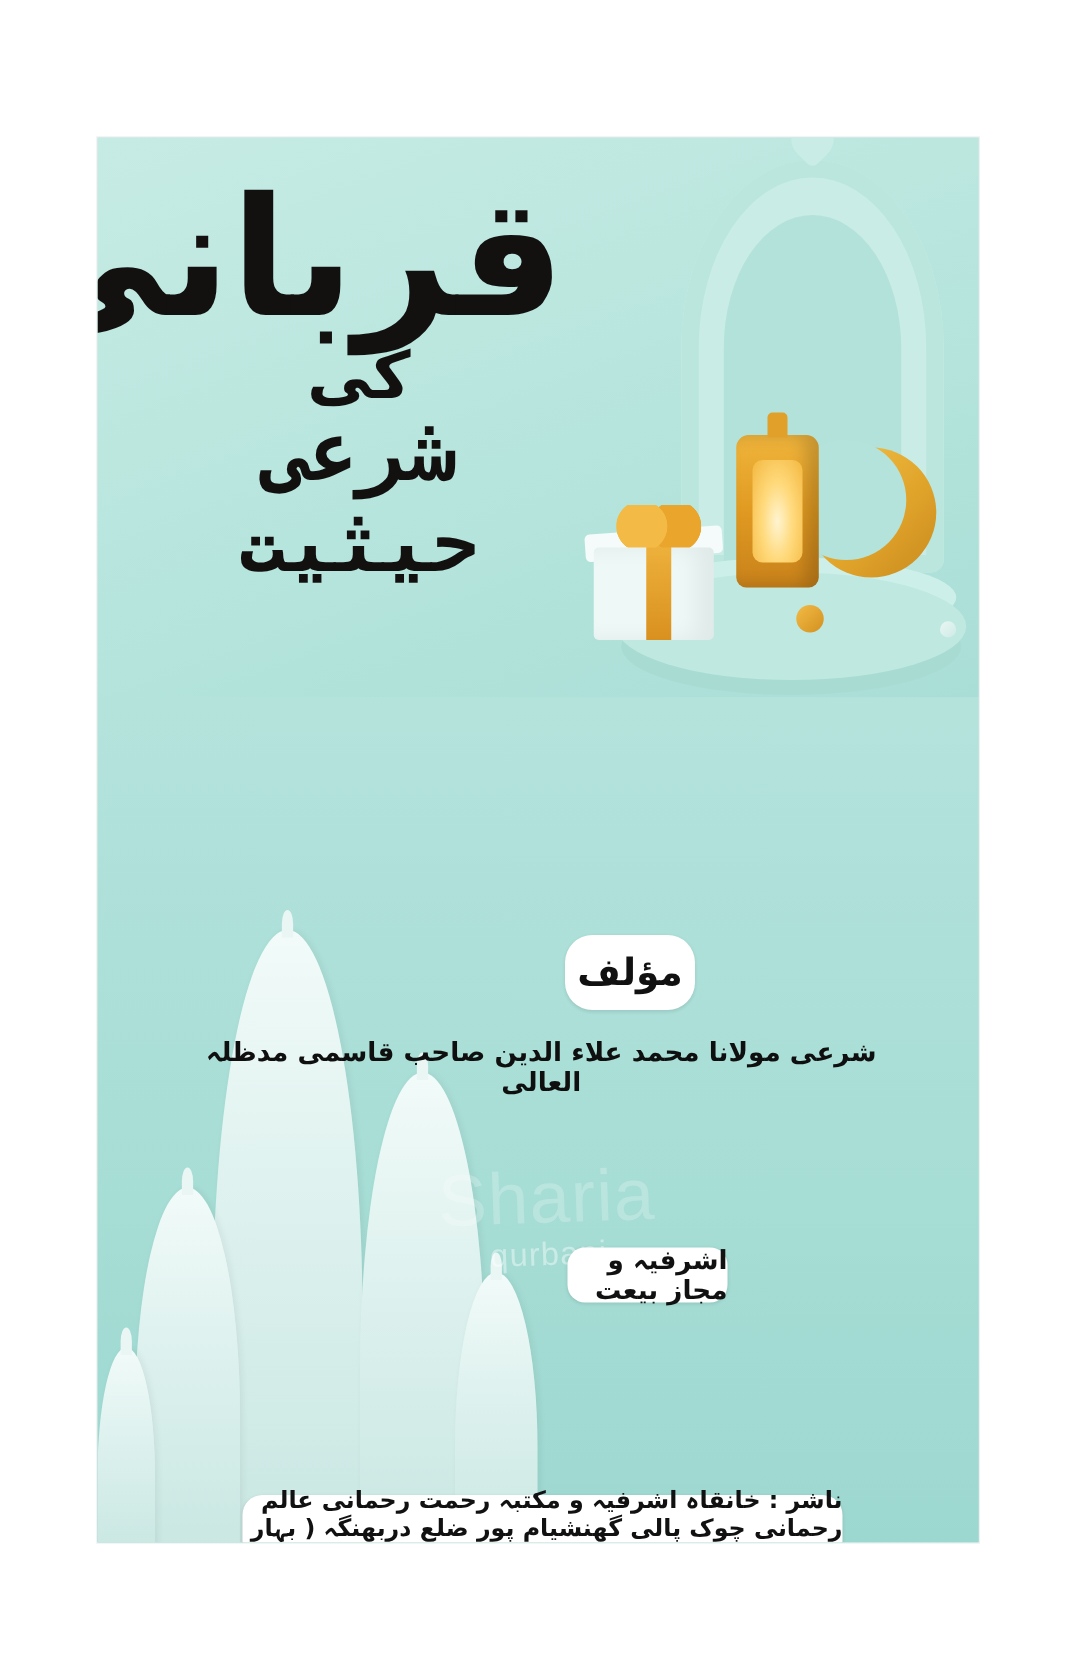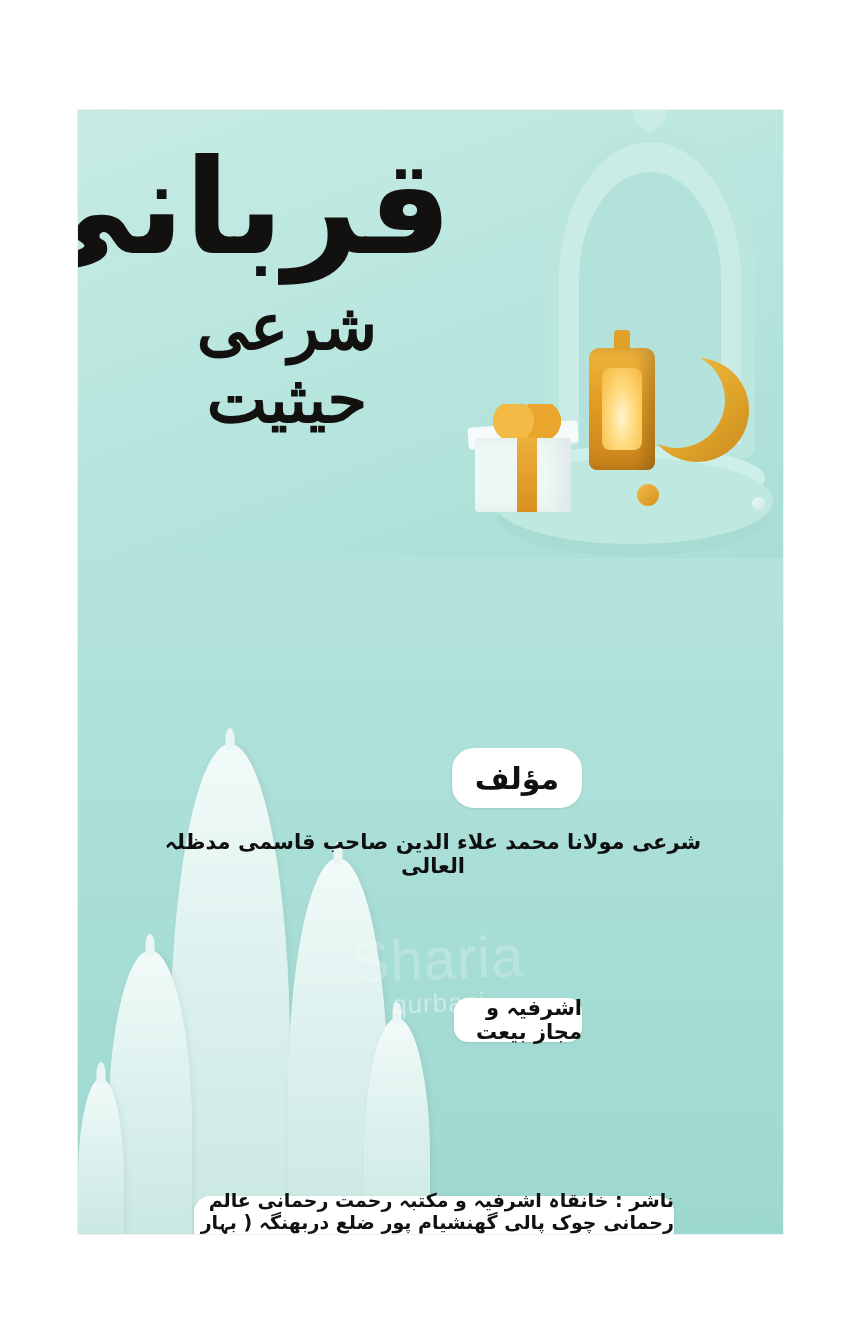--- a/index.html
+++ b/index.html
@@ -225,26 +225,26 @@
   }
   .title-mid {
     font-family: "DejaVu Sans", sans-serif;
     font-size: 52px;
     line-height: 1.1;
     font-weight: 700;
     direction: rtl;
     margin-top: -6px;
   }
   .title-sub {
-    font-family: Liberation Sans, sans-serif;
+    font-family: Liberation Mono, monospace;
     font-size: 64px;
     line-height: 1.15;
     font-weight: 700;
     direction: rtl;
-    margin-top: 12px;
+    margin-top: 2px;
   }
 
   
   .lower {
     position: absolute;
     left: 0;
     top: 448px;
     width: 705px;
     height: 676px;
     background: linear-gradient(180deg, #b4e3dc 0%, #a6ddd5 60%, #9dd8d0 100%);
@@ -303,21 +303,21 @@
     display: flex;
     align-items: center;
     justify-content: center;
     font-family: "DejaVu Sans", sans-serif;
     direction: rtl;
     color: #111;
   }
   .plate-author-label {
     left: 374px;
     top: 190px;
-    width: 130px;
+    width: 104px;
     height: 60px;
     font-size: 30px;
     font-weight: 700;
   }
   .plate-khalifa-label {
     left: 376px;
     top: 440px;
     width: 128px;
     height: 44px;
     font-size: 21px;
@@ -380,20 +380,21 @@
 
       <div class="lantern">
         <div class="lantern-glass"></div>
       </div>
 
       <div class="ball"></div>
       <div class="ball small"></div>
 
       <div class="title-block">
         <div class="title-main">قربانی</div>
+        <div class="title-mid">کی</div>
         <div class="title-sub">شرعی حیثیت</div>
       </div>
     </div>
 
     <div class="lower">
 
       <div class="dome d1"></div>
       <div class="dome d2"></div>
       <div class="dome d3"></div>
       <div class="dome d4"></div>

